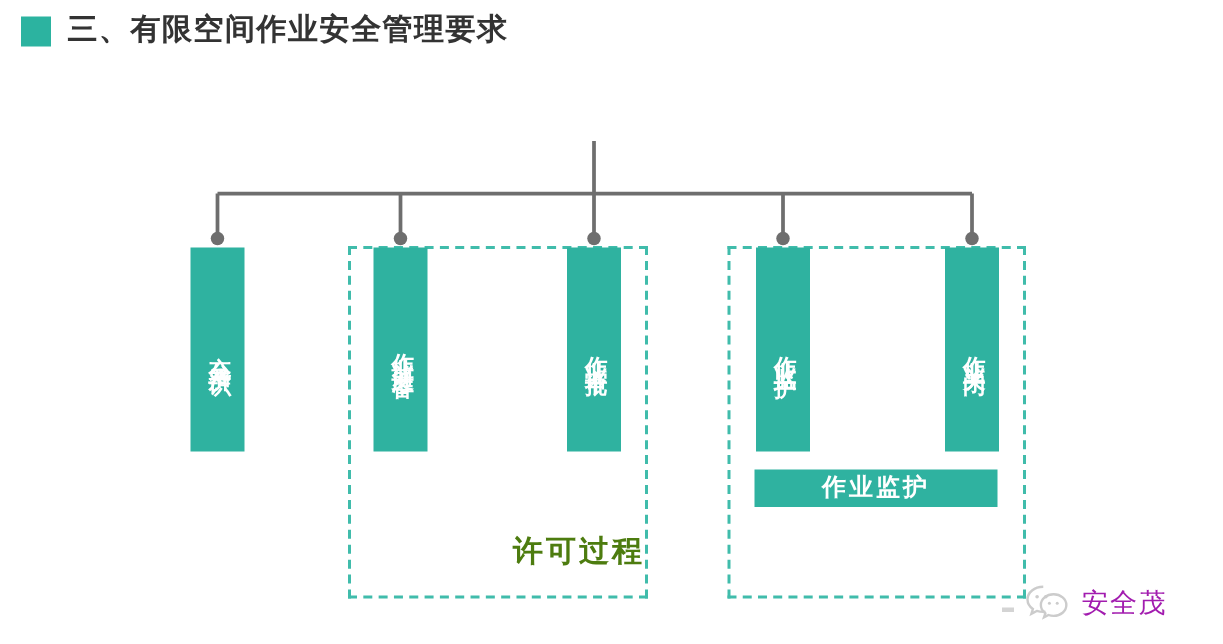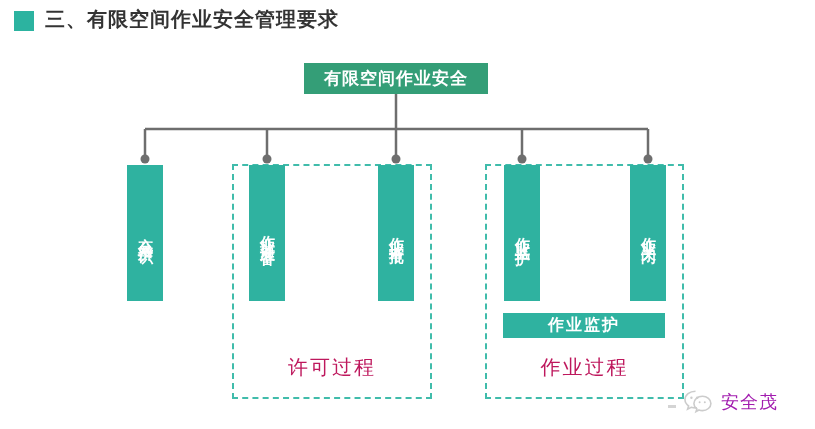--- a/index.html
+++ b/index.html
@@ -42,21 +42,21 @@
   .col-5 { left: 630px; }
   
   .group-frame {
     position: absolute; top: 164px; height: 231px;
     border: 2px dashed #40bcab;
   }
   .group-permit { left: 232px; width: 196px; }
   .group-operation { left: 485px; width: 195px; }
   .group-label {
     position: absolute; left: 0; right: 0; bottom: 16px;
-    text-align: center; font-size: 20px; font-weight: normal; color: #be185d;
+    text-align: right; font-size: 20px; font-weight: bold; color: #4d7c0f;
     letter-spacing: 2px;
   }
   .emergency-bar {
     position: absolute; left: 16px; width: 162px; top: 147px; height: 25px;
     background: #2fb2a0; color: #ffffff; font-size: 16px; font-weight: bold;
     display: flex; align-items: center; justify-content: center; letter-spacing: 2px;
   }
   
   .watermark {
     position: absolute; left: 668px; top: 388px;
@@ -90,28 +90,26 @@
     </g>
     <g fill="#6e6e6e">
       <circle cx="145" cy="159" r="4.5"></circle>
       <circle cx="267" cy="159" r="4.5"></circle>
       <circle cx="396" cy="159" r="4.5"></circle>
       <circle cx="522" cy="159" r="4.5"></circle>
       <circle cx="648" cy="159" r="4.5"></circle>
     </g>
   </svg>
 
-  <div class="root-box">有限空间作业安全</div>
 
   <div class="group-frame group-permit">
     <div class="group-label">许可过程</div>
   </div>
   <div class="group-frame group-operation">
     <div class="emergency-bar">作业监护</div>
-    <div class="group-label">作业过程</div>
   </div>
 
   <div class="col-box col-1">充分辨识</div>
   <div class="col-box col-2">作业前准备</div>
   <div class="col-box col-3">作业审批</div>
   <div class="col-box col-4">作业监护</div>
   <div class="col-box col-5">作业关闭</div>
 
   <div class="watermark">
     <div class="watermark-dash"></div>

